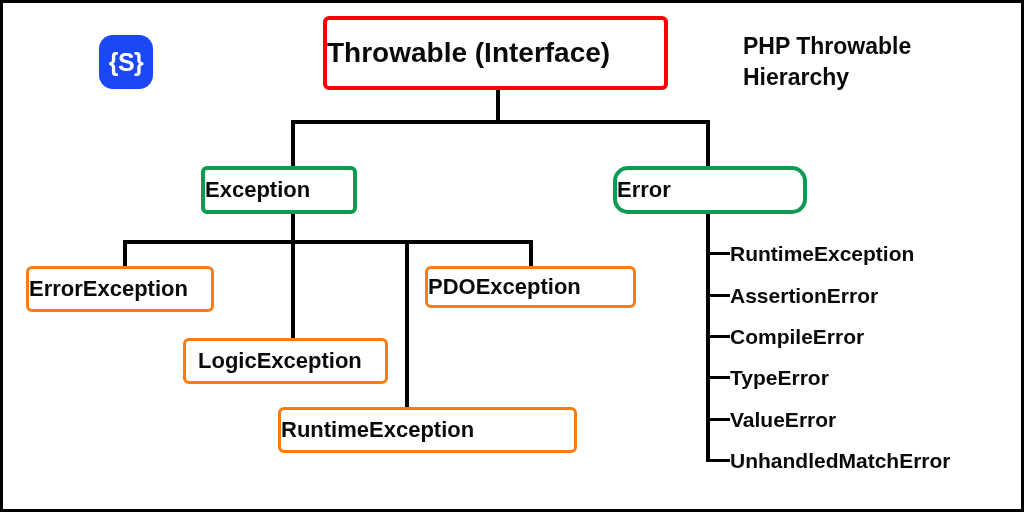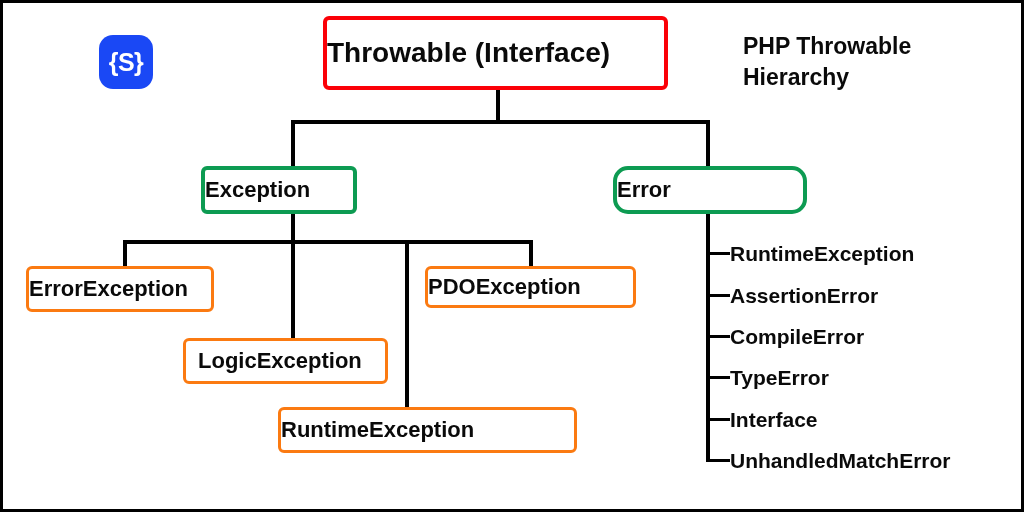--- a/index.html
+++ b/index.html
@@ -168,16 +168,16 @@
   </div>
 
   <div class="node level3" style="left:422px; top:263px; width:211px; height:42px;">
     <span>PDOException</span>
   </div>
 
   <div class="leaf-label" style="left:727px; top:240px;">RuntimeException</div>
   <div class="leaf-label" style="left:727px; top:282px;">AssertionError</div>
   <div class="leaf-label" style="left:727px; top:323px;">CompileError</div>
   <div class="leaf-label" style="left:727px; top:364px;">TypeError</div>
-  <div class="leaf-label" style="left:727px; top:406px;">Interface</div>
+  <div class="leaf-label" style="left:727px; top:406px;">ValueError</div>
   <div class="leaf-label" style="left:727px; top:447px;">UnhandledMatchError</div>
 
 </div>
 
 </body></html>

